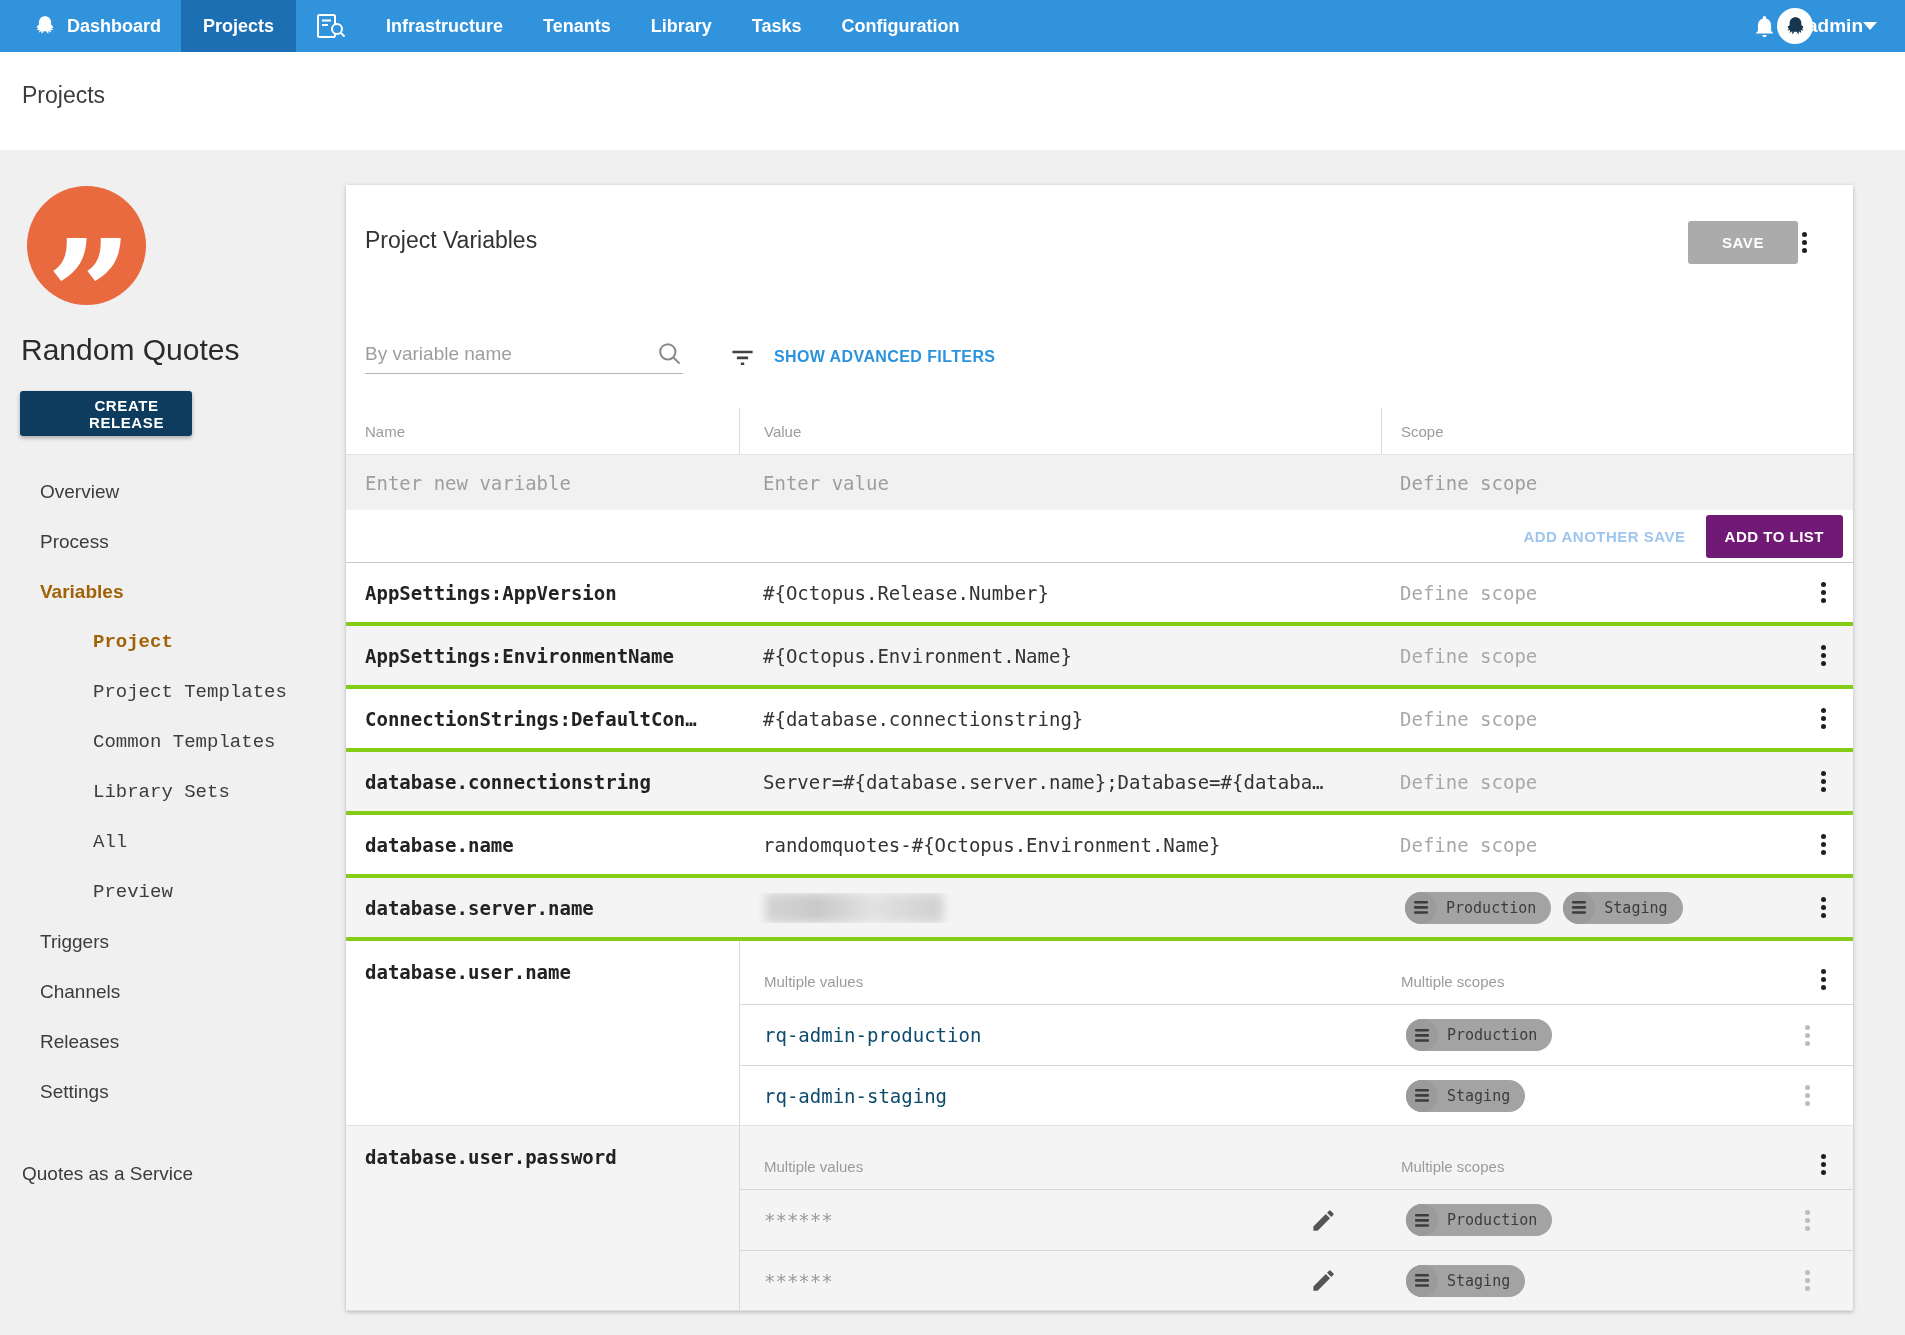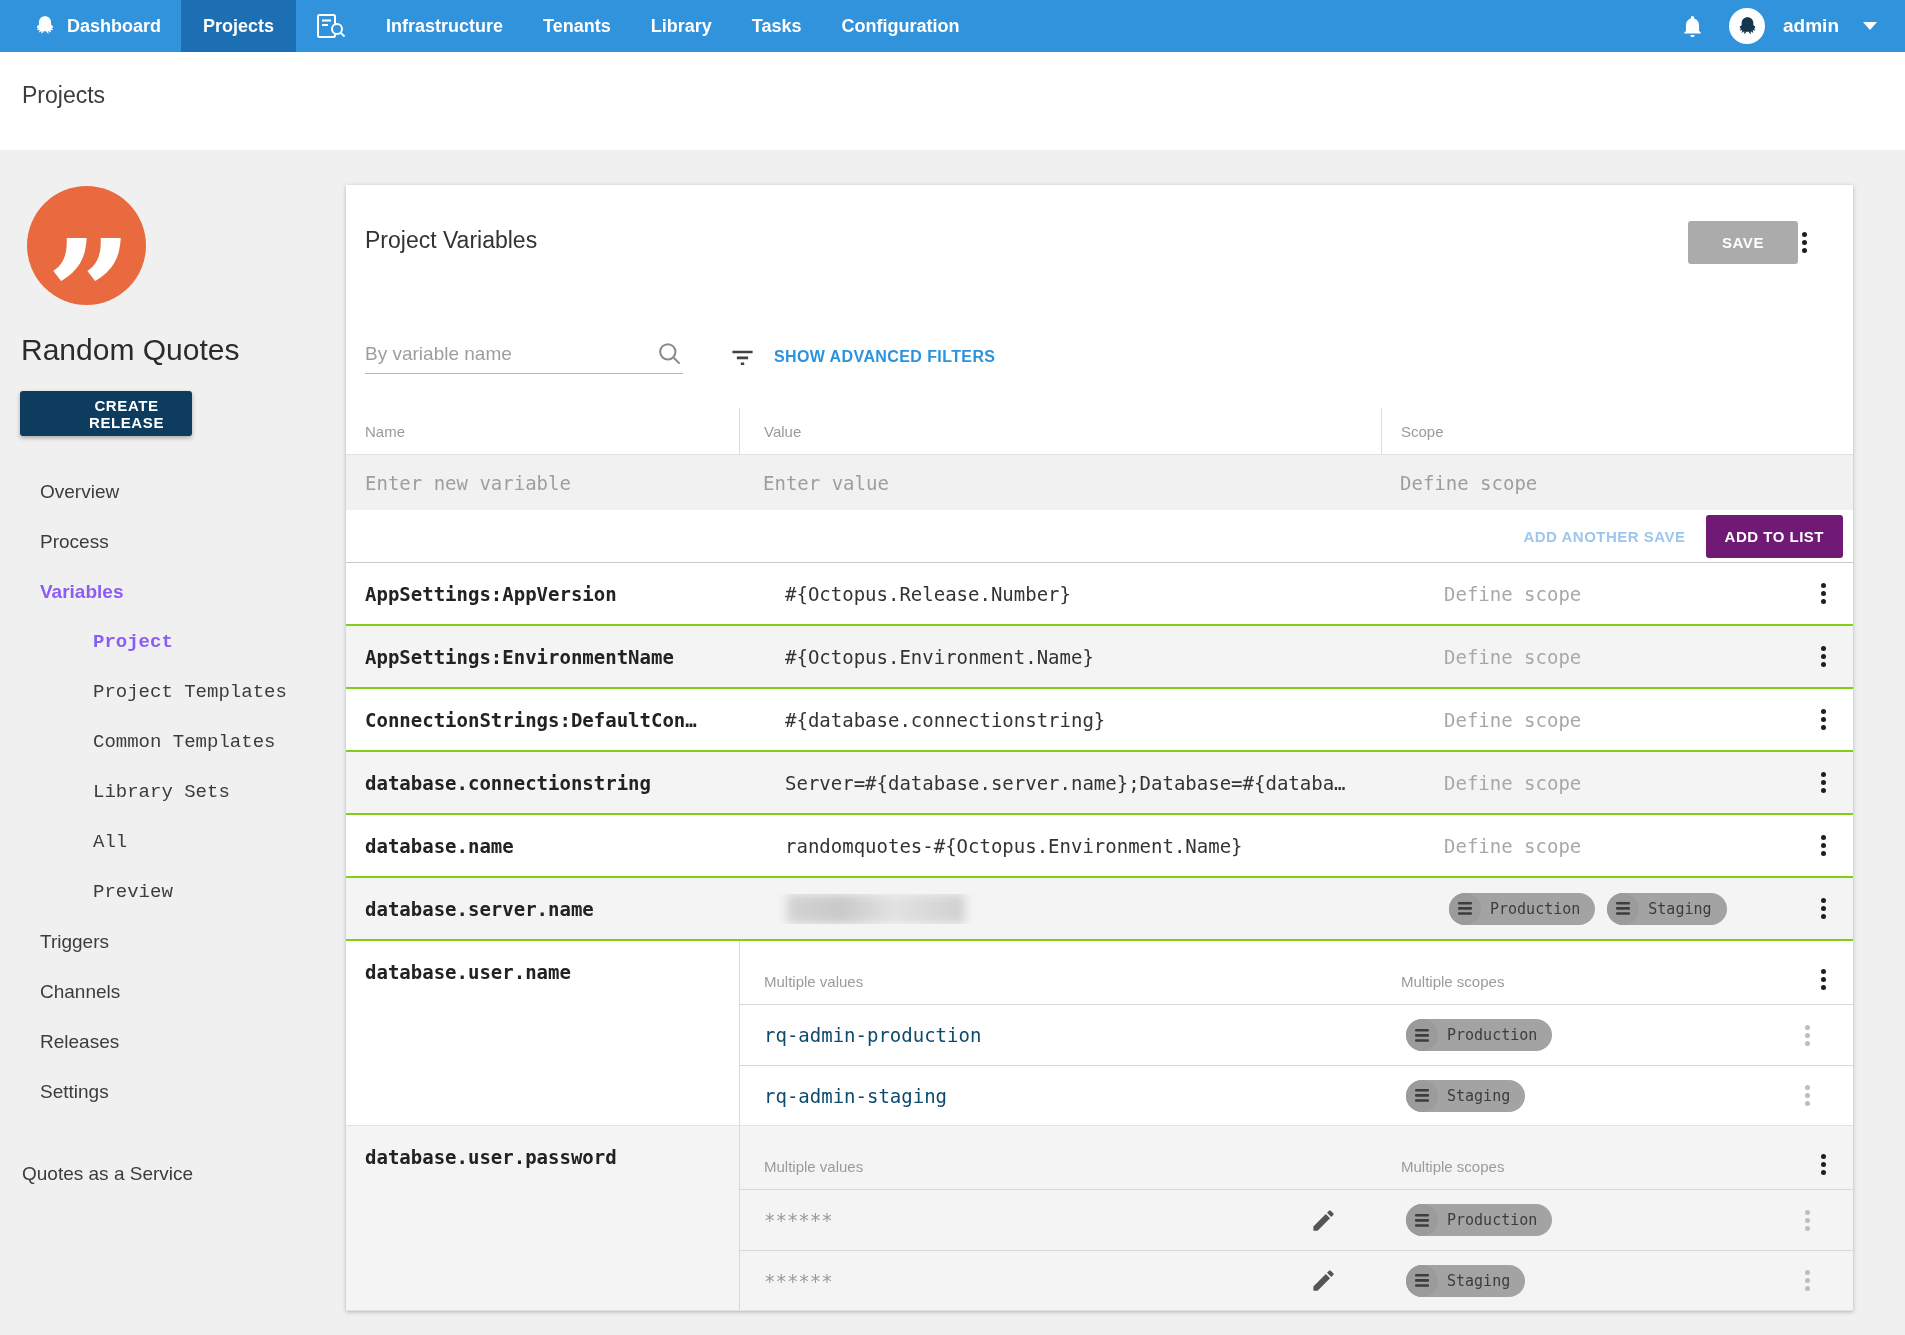--- a/index.html
+++ b/index.html
@@ -6,21 +6,21 @@
   html,body { width:1905px; height:1335px; overflow:hidden; background:#f0f0f0;
               font-family:"Liberation Sans", sans-serif; color:#333; }
 
   
   .topbar { height:52px; background:#3293dd; display:flex; align-items:stretch; justify-content:space-between; }
   .nav-left { display:flex; align-items:stretch; }
   .nav-item { display:flex; align-items:center; gap:9px; padding:0 20px; color:#fff;
               font-size:18px; font-weight:600; cursor:pointer; }
   .nav-item.first { padding-left:32px; }
   .nav-item.active { background:#1c6fb3; padding:0 22px; }
-  .nav-right { display:flex; align-items:center; gap:24px; padding-right:28px; }
+  .nav-right { display:flex; align-items:center; padding-right:28px; }
   .avatar { width:36px; height:36px; border-radius:50%; background:#fff; display:flex;
             align-items:center; justify-content:center; }
   .user-name { color:#fff; font-size:19px; font-weight:600; margin-left:-6px; }
   .caret { width:0; height:0; border-left:7px solid transparent; border-right:7px solid transparent;
            border-top:8px solid #fff; }
 
   
   .crumb { height:98px; background:#fff; padding:30px 0 0 22px; }
   .crumb span { font-size:23px; color:#3c3c3c; }
 
@@ -35,21 +35,21 @@
                  font-size:150px; line-height:0; margin-top:96px; letter-spacing:-6px; }
   .project-name { font-size:30px; font-weight:400; color:#2b2b2b; margin:28px 0 0 21px; }
   .create-release { display:block; margin:24px 0 0 20px; width:172px; height:45px; border:none;
                     border-radius:3px; background:#0d3c5e; color:#fff; font-family:inherit;
                     font-size:15px; font-weight:bold; letter-spacing:0.6px; cursor:pointer;
                     box-shadow:0 2px 4px rgba(0,0,0,0.3);padding-left:41px; }
   .side-nav { margin-top:31px; }
   .side-item { height:50px; display:flex; align-items:center; font-size:19px; color:#3c3c3c; cursor:pointer; }
   .side-item.lvl1 { padding-left:40px; }
   .side-item.lvl2 { padding-left:93px;font-family:Liberation Mono, monospace; }
-  .side-item.active { color:#8b5cf6; font-weight:600; }
+  .side-item.active { color:#a16207; font-weight:600; }
   .side-footer { margin:46px 0 0 22px; font-size:19px; color:#3c3c3c; }
 
   
   .card { position:absolute; left:346px; top:35px; width:1507px; background:#fff;
           box-shadow:0 1px 4px rgba(0,0,0,0.25); padding-bottom:0; }
   .card-header { display:flex; justify-content:space-between; align-items:flex-start;
                  padding:36px 42px 0 19px; }
   .card-title { font-size:23px; font-weight:400; color:#333; padding-top:6px; }
   .header-actions { display:flex; align-items:center; }
   .save-btn { width:110px; height:43px; border:none; border-radius:3px; background:#ababab;
@@ -88,21 +88,21 @@
                     font-family:"DejaVu Sans Mono", monospace; font-size:19px; color:#333; }
   .t-newrow input::placeholder { color:#9e9e9e; }
   .t-actions { display:flex; align-items:center; justify-content:flex-end; height:53px;
                padding-right:10px; gap:20px; border-bottom:1px solid #c9c9c9; background:#fff; }
   .text-btn { border:none; background:transparent; color:#9dc6ee; font-family:inherit;
               font-size:15px; font-weight:bold; letter-spacing:0.5px; cursor:pointer; }
   .gray-btn { height:43px; padding:0 19px; border:none; border-radius:3px; background:#701a75;
               color:#fff; font-family:inherit; font-size:15px; font-weight:bold;
               letter-spacing:0.5px; cursor:pointer; }
 
-  .vrow { display:flex; align-items:center; height:63px; border-bottom:2px solid #84cc16; background:#fff;gap:22px; }
+  .vrow { display:flex; align-items:center; height:63px; border-bottom:4px solid #84cc16; background:#fff; }
   .vrow.alt, .grow.alt { background:#f4f4f4; }
   .cell-name  { width:393px; padding-left:19px; font-weight:bold; color:#222; }
   .cell-value { width:642px; padding-left:24px; color:#333; white-space:nowrap; overflow:hidden; }
   .cell-scope { flex:1; padding-left:19px; display:flex; align-items:center; }
   .define-scope { color:#a8a8a8; cursor:pointer; }
   .kebab-cell { width:60px; display:flex; justify-content:center; }
 
   .blur-val { width:178px; height:30px; border-radius:3px; margin-left:2px;
               background:linear-gradient(90deg,#d4d4d4,#c9c9c9 30%,#e2e2e2 60%,#d0d0d0);
               filter:blur(5px); }

